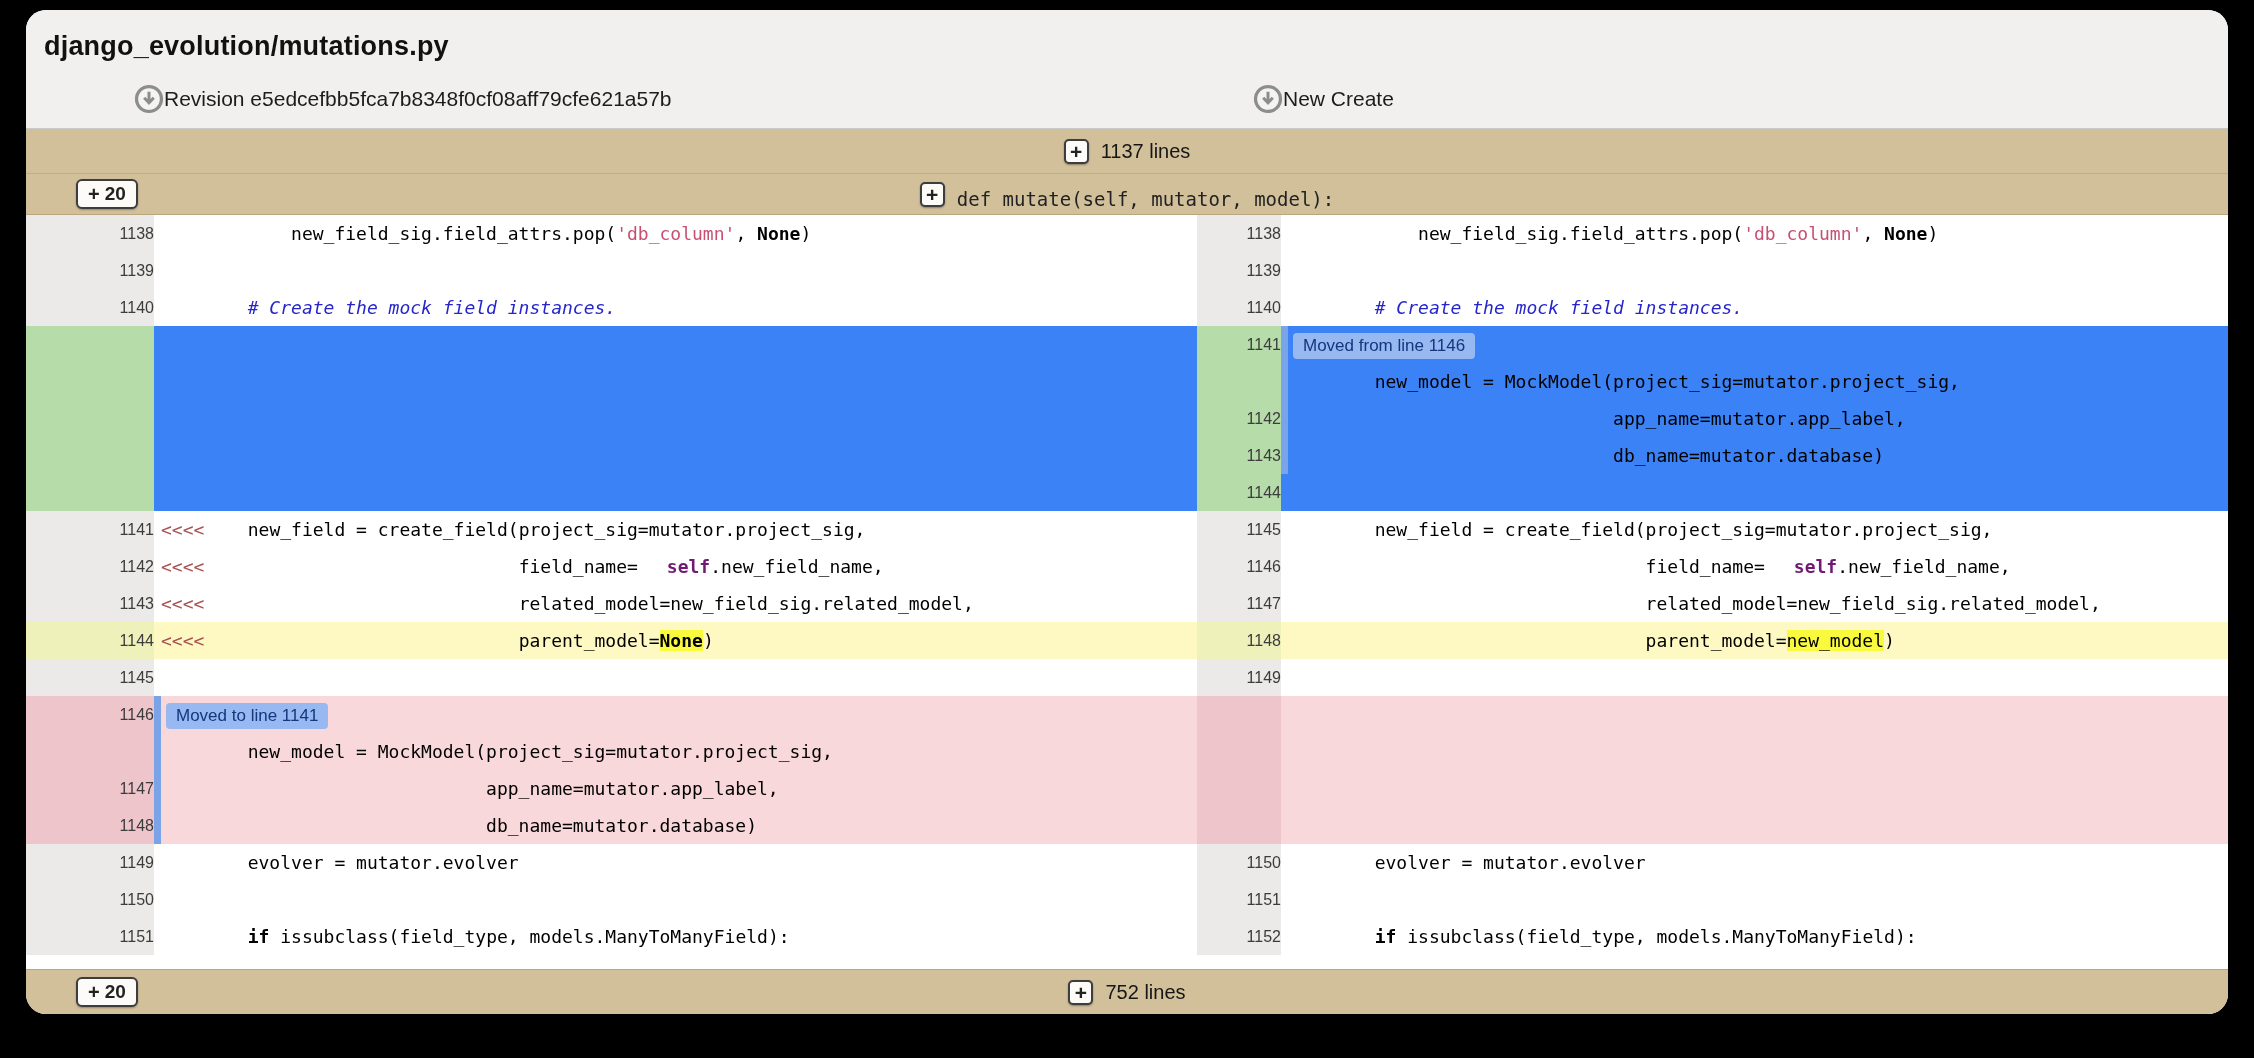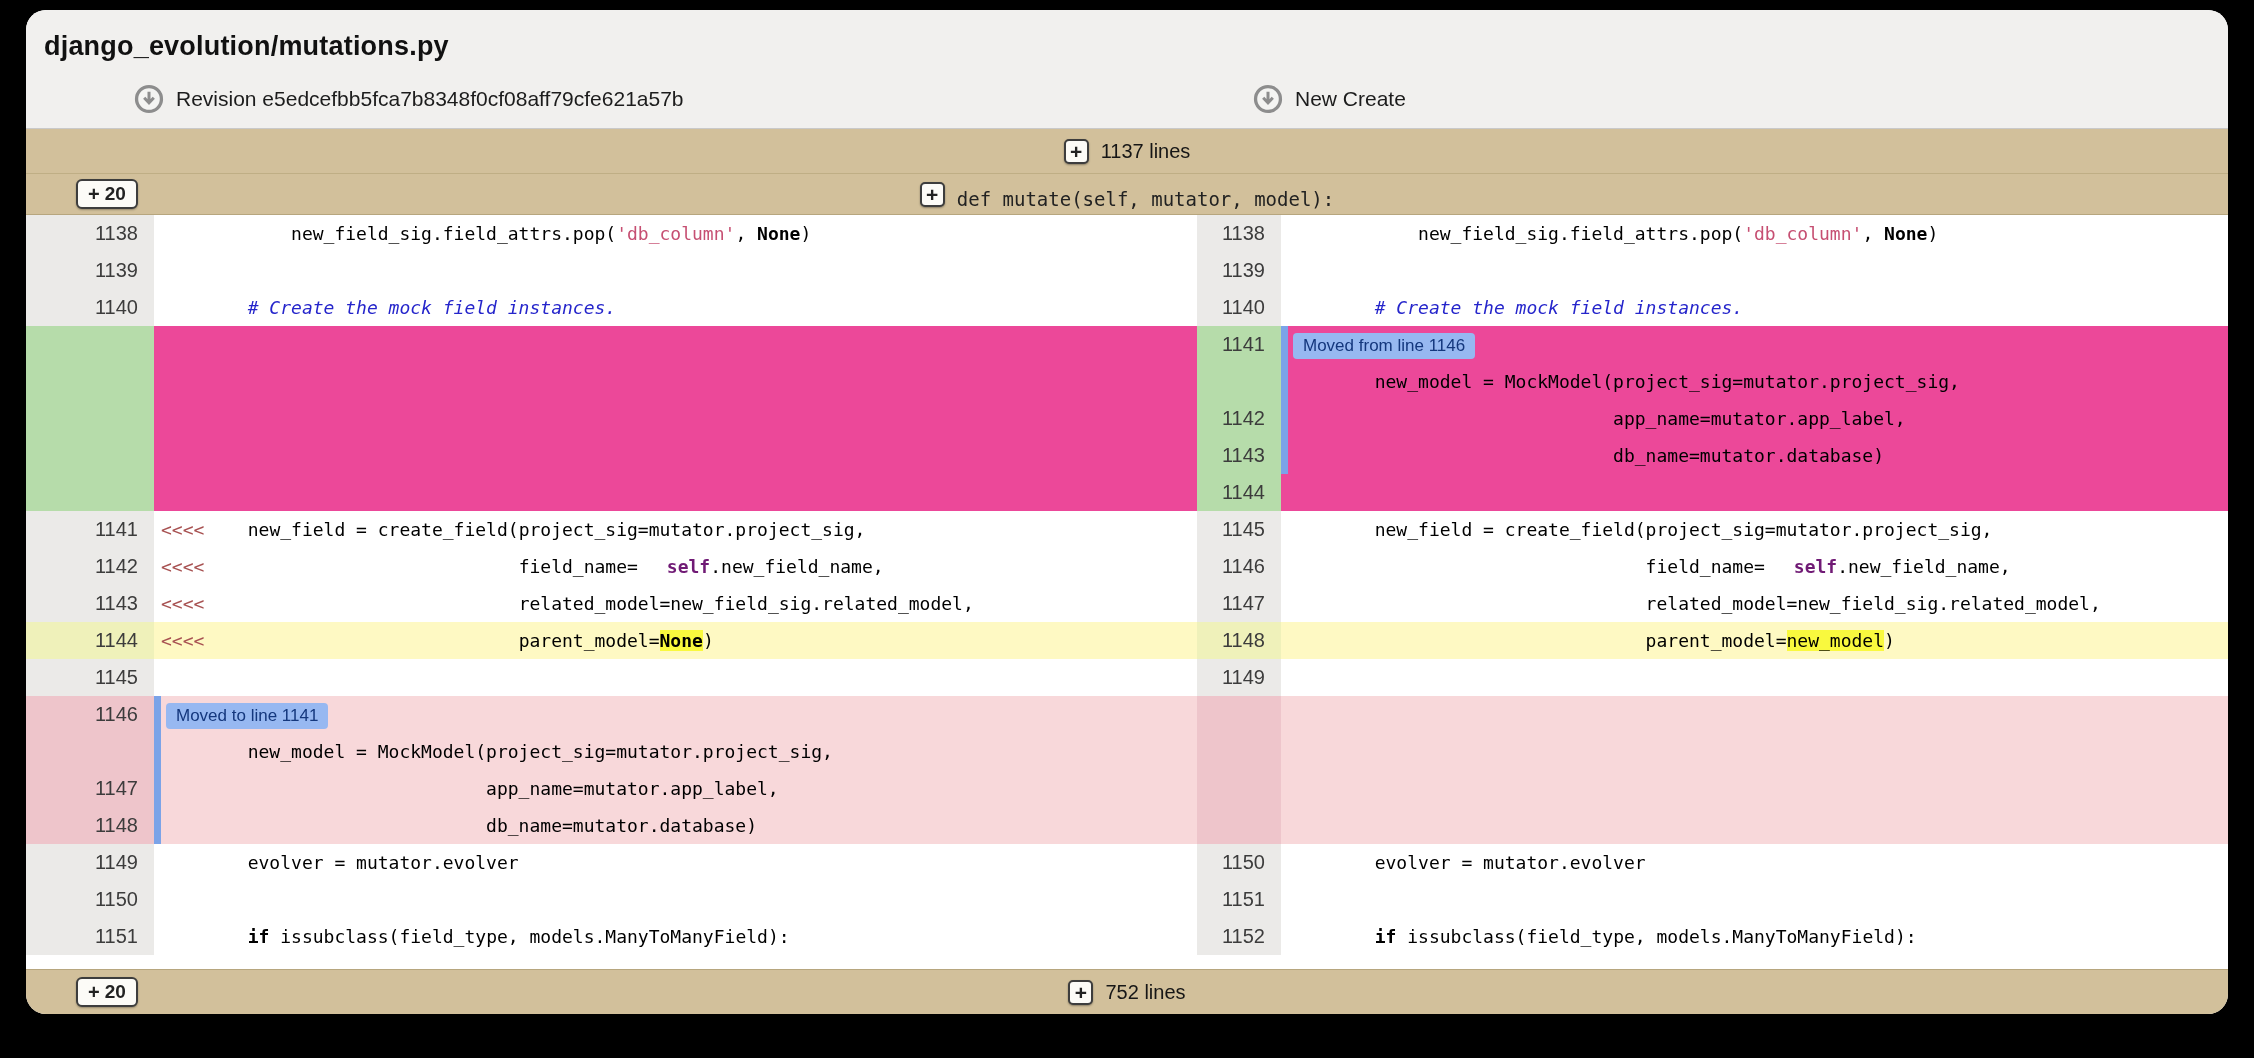--- a/index.html
+++ b/index.html
@@ -16,21 +16,21 @@
   .panel-header{
     background:#f1f0ee;border-bottom:1px solid #c9c9c9;
     padding:21px 0 14px 0;flex:0 0 auto;
   }
   .file-title{
     font-size:27px;font-weight:bold;color:#111;padding-left:18px;letter-spacing:.2px;
   }
   .rev-row{
     display:grid;grid-template-columns:1171px auto;margin-top:22px;align-items:center;
   }
-  .rev{display:flex;align-items:center;gap:12px;font-size:21px;color:#1c1c1c;}
+  .rev{display:flex;align-items:center;font-size:21px;color:#1c1c1c;}
   .rev.left{padding-left:108px;}
   .rev.right{padding-left:56px;}
   .rev-icon{flex:0 0 auto;display:inline-flex;}
   
   .bar{
     background:#d2c09b;position:relative;flex:0 0 auto;
     display:flex;align-items:center;justify-content:center;
   }
   .bar.b-top1{height:44px;border-bottom:1px solid #bfae85;}
   .bar.b-top2{height:40px;border-bottom:1px solid #b7a67e;}
@@ -53,32 +53,32 @@
     box-shadow:0 1px 2px rgba(0,0,0,.3);cursor:pointer;
     font-family:"Liberation Sans",sans-serif;
   }
   .plus20 .pg{font-size:20px;line-height:1;}
   
   #diff-grid{
     display:grid;grid-template-columns:128px 1043px 84px auto;
     grid-auto-rows:37px;background:#fff;flex:0 0 auto;
   }
   .gut{
-    background:#ebeae8;color:#3c3c3c;text-align:right;padding-right:16px;
-    font-size:20px;line-height:37px;overflow:hidden;
+    background:#ebeae8;color:#3c3c3c;text-align:right;
+    font-size:16px;line-height:37px;overflow:hidden;
   }
   .gut-g{background:#b6dcaa;}
   .gut-r{background:#eec5cb;}
   .gut-y{background:#eff1ba;}
   .codecell{
     font-family:"DejaVu Sans Mono","Liberation Mono",monospace;
     font-size:18px;line-height:37px;white-space:pre;overflow:hidden;
     background:#fff;border-left:7px solid transparent;color:#000;
   }
-  .body-g{background:#ec4899;}
+  .body-g{background:#3b82f6;}
   .body-r{background:#f8d8da;}
   .body-y{background:#fef9c3;}
   .strip{border-left-color:#7ba3e8;}
   .sp{color:#000;}
   .ss{color:#c64f72;}
   .sk{font-weight:bold;color:#000;}
   .sself{color:#701a75;font-weight:bold;margin-left:29px;}
   .scomment{color:#2525cb;font-style:italic;}
   .shl{background:#f9f93e;}
   .skhl{background:#f9f93e;font-weight:bold;}

